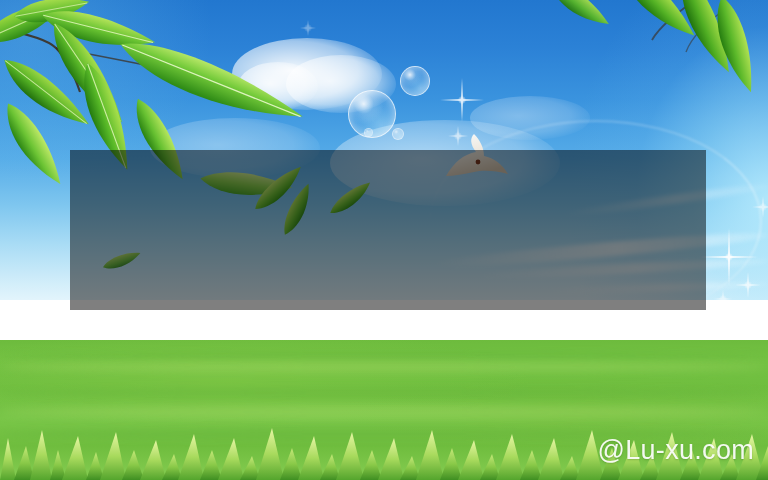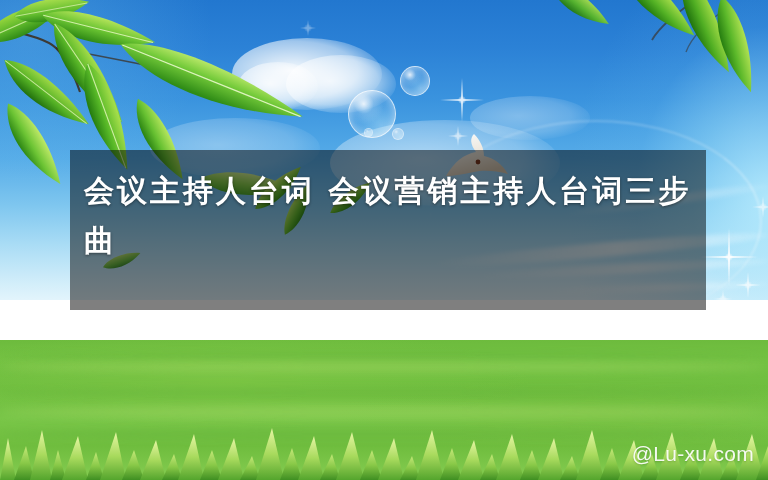--- a/index.html
+++ b/index.html
@@ -262,21 +262,21 @@
   }
 
   
   .watermark {
     position: absolute;
     right: 14px;
     bottom: 14px;
     z-index: 30;
     color: rgba(255,255,255,0.92);
     font-family: "Liberation Sans", sans-serif;
-    font-size: 21px;
+    font-size: 27px;
     font-weight: normal;
     letter-spacing: 0.3px;
     text-shadow: 0 1px 2px rgba(60,110,30,0.35);
   }
 </style>
 </head>
 <body>
 
 <div id="stage">
 
@@ -703,17 +703,16 @@
       <span class="core"></span>
     </div>
   <div class="sparkle sp-5">
       <span class="core"></span>
     </div>
   <div class="sparkle sp-6">
       <span class="core"></span>
     </div>
 
   <div class="title-overlay"></div>
-  <div class="title-text">会议主持人台词 会议营销主持人台词三步曲</div>
 
   <div class="watermark">@Lu-xu.com</div>
 
 </div>
 
 </body></html>

